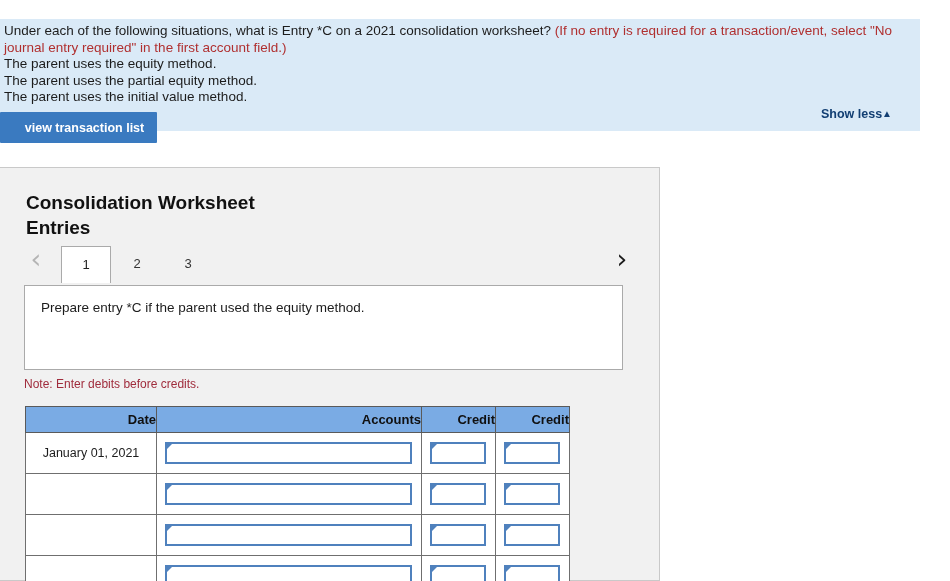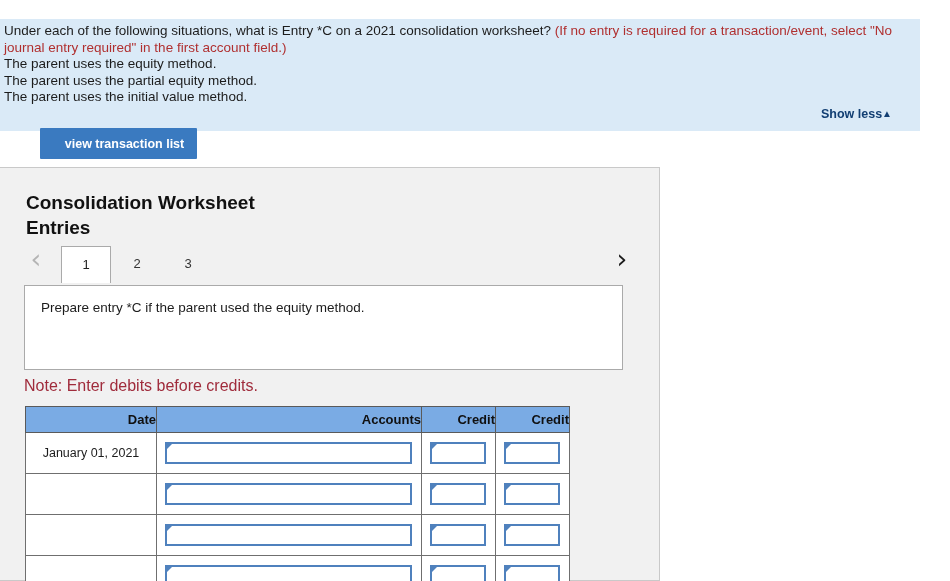--- a/index.html
+++ b/index.html
@@ -51,37 +51,36 @@
   #show-less-row .caret {
     font-size: 10px;
     display: inline-block;
     transform: translateY(-1px);
   }
 
   
   #view-transaction-list-button {
     position: absolute;
     left: 0;
-    top: 128px;
+    top: 112px;
     height: 31px;
     padding: 0 4px 0 16px;
     min-width: 157px;
     box-sizing: border-box;
     background: #3a7ac0;
     color: #ffffff;
     font-size: 12.5px;
     font-weight: bold;
     border: none;
     border-radius: 1px;
     cursor: pointer;
     display: flex;
     align-items: center;
     justify-content: center;
     font-family: "Liberation Sans", sans-serif;
-    margin-left: 40px;
   }
 
   
   #worksheet-panel {
     position: absolute;
     left: 0;
     top: 167px;
     width: 660px;
     height: 414px;
     background: #f1f1f1;
@@ -157,21 +156,21 @@
     padding: 14px 0 0 16px;
     font-size: 13.5px;
     color: #1c1c1c;
   }
 
   
   #debit-credit-note {
     position: absolute;
     left: 24px;
     top: 377px;
-    font-size: 16px;
+    font-size: 12px;
     color: #a02c3c;
   }
 
   
   #journal-entry-table {
     position: absolute;
     left: 25px;
     top: 406px;
     border-collapse: collapse;
     table-layout: fixed;

